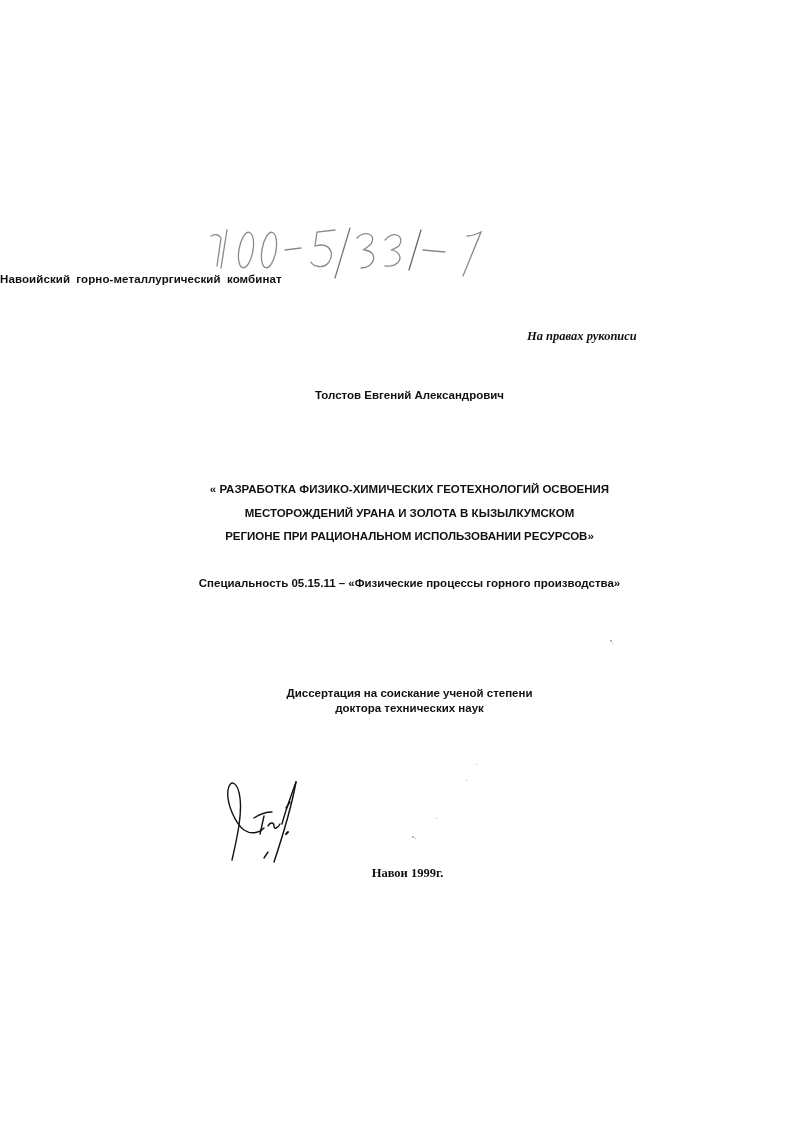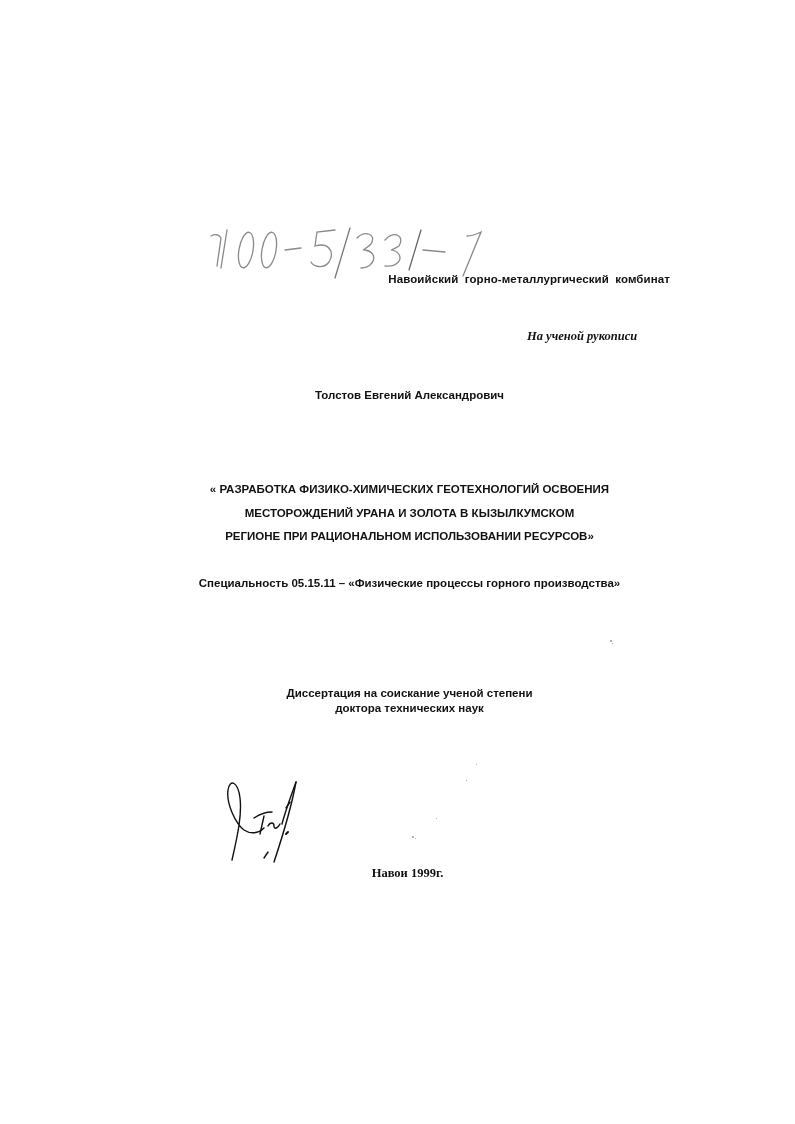--- a/index.html
+++ b/index.html
@@ -41,21 +41,21 @@
       left: 205px;
       top: 222px;
       width: 400px;
       height: 60px;
     }
 
     .organization {
       top: 273px;
       left: 0;
       width: 670px;
-      text-align: right;
+      text-align: left;
       font-size: 11.5px;
       letter-spacing: 0.1px;
       word-spacing: 3px;
     }
 
     .rights-note {
       position: absolute;
       left: 527px;
       top: 329px;
       font-family: "Liberation Serif", serif;
@@ -141,21 +141,21 @@
 
     <path d="M216 8 L204 48" stroke="#666"></path>
 
     <path d="M218 28 L240 30"></path>
 
     <path d="M262 14 C266 14 272 12 276 10 L258 54" stroke="#888"></path>
   </svg>
 
   <div class="abs bold-sans organization">Навоийский  горно-металлургический  комбинат</div>
 
-  <div class="rights-note">На ученой рукописи</div>
+  <div class="rights-note">На правах рукописи</div>
 
   <div class="center-line bold-sans author">Толстов Евгений Александрович</div>
 
   <div class="abs bold-sans title-block" style="width:795px;">
     <div>« РАЗРАБОТКА ФИЗИКО-ХИМИЧЕСКИХ ГЕОТЕХНОЛОГИЙ ОСВОЕНИЯ</div>
     <div>МЕСТОРОЖДЕНИЙ УРАНА И ЗОЛОТА В КЫЗЫЛКУМСКОМ</div>
     <div>РЕГИОНЕ ПРИ РАЦИОНАЛЬНОМ ИСПОЛЬЗОВАНИИ РЕСУРСОВ»</div>
   </div>
 
   <div class="center-line bold-sans specialty">Специальность 05.15.11 – «Физические процессы горного производства»</div>

